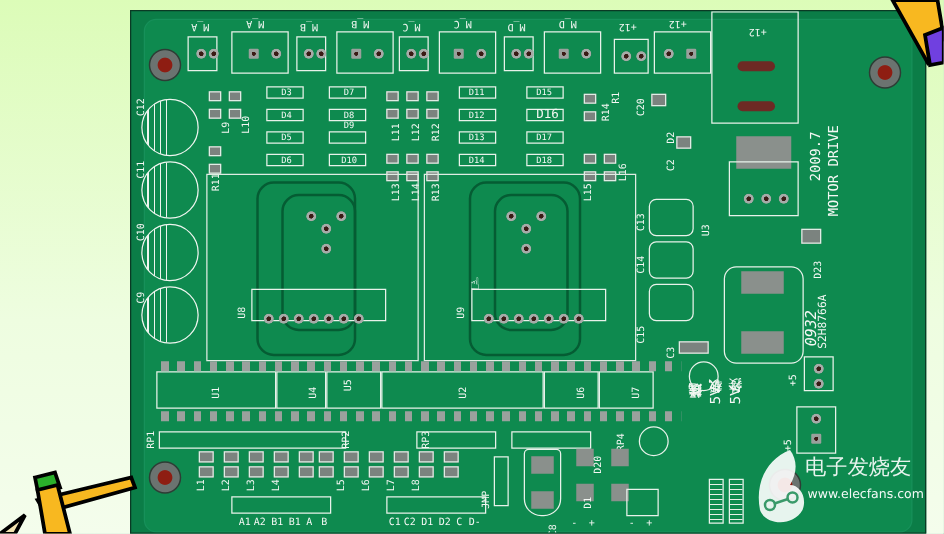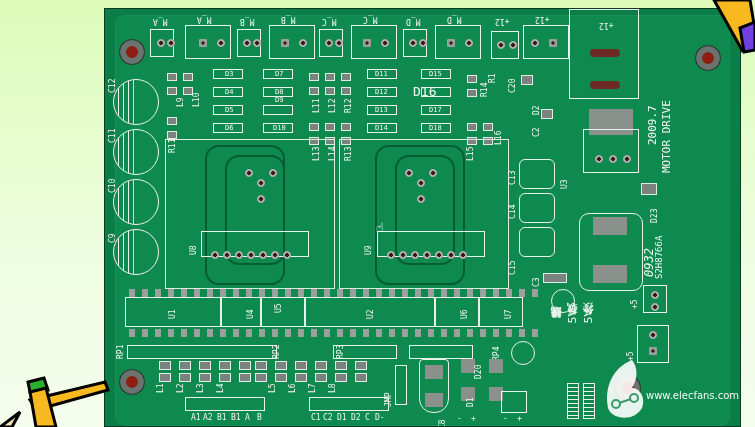--- a/index.html
+++ b/index.html
@@ -124,21 +124,21 @@
     <div class="outline" style="left:262px;top:114px;width:30px;height:10px"></div>
     <div class="outline" style="left:316px;top:60px;width:30px;height:10px"></div>
     <div class="outline" style="left:316px;top:78px;width:30px;height:10px"></div>
     <div class="outline" style="left:316px;top:96px;width:30px;height:10px"></div>
     <div class="outline" style="left:316px;top:114px;width:30px;height:10px"></div>
     <span class="silk" style="left:270px;top:61px;font-size:7px">D11</span>
     <span class="silk" style="left:270px;top:79px;font-size:7px">D12</span>
     <span class="silk" style="left:270px;top:97px;font-size:7px">D13</span>
     <span class="silk" style="left:270px;top:115px;font-size:7px">D14</span>
     <span class="silk" style="left:324px;top:61px;font-size:7px">D15</span>
-    <span class="silk" style="left:308px;top:79px;font-size:13px">D16</span>
+    <span class="silk" style="left:324px;top:79px;font-size:10px">D16</span>
     <span class="silk" style="left:324px;top:97px;font-size:7px">D17</span>
     <span class="silk" style="left:324px;top:115px;font-size:7px">D18</span>
   </div>
 
   <div>
     <div class="smd" style="left:62px;top:64px;width:10px;height:8px"></div>
     <div class="smd" style="left:62px;top:78px;width:10px;height:8px"></div>
     <div class="smd" style="left:78px;top:64px;width:10px;height:8px"></div>
     <div class="smd" style="left:78px;top:78px;width:10px;height:8px"></div>
     <div class="smd" style="left:62px;top:108px;width:10px;height:8px"></div>
@@ -386,14 +386,15 @@
   <polygon points="30,28 45,22 45,50 34,52" fill="#7040e0" stroke="#000" stroke-width="3"></polygon>
 </svg>
 
 <div class="watermark">
   <svg style="position:absolute;left:0;top:0" width="44" height="64" viewBox="0 0 44 64">
     <path d="M30,2 C10,10 2,30 6,50 C10,62 32,64 40,50 C44,40 38,30 30,30 C36,20 36,10 30,2Z" fill="#ffffff" opacity=".9"></path>
     <circle cx="14" cy="46" r="4" fill="none" stroke="#3a9a6a" stroke-width="2"></circle>
     <circle cx="32" cy="40" r="4" fill="none" stroke="#3a9a6a" stroke-width="2"></circle>
     <line x1="17" y1="45" x2="29" y2="41" stroke="#3a9a6a" stroke-width="2"></line>
   </svg>
+  <span class="wm-text">电子发烧友</span>
   <span class="wm-url">www.elecfans.com</span>
 </div>
 
 </body></html>

